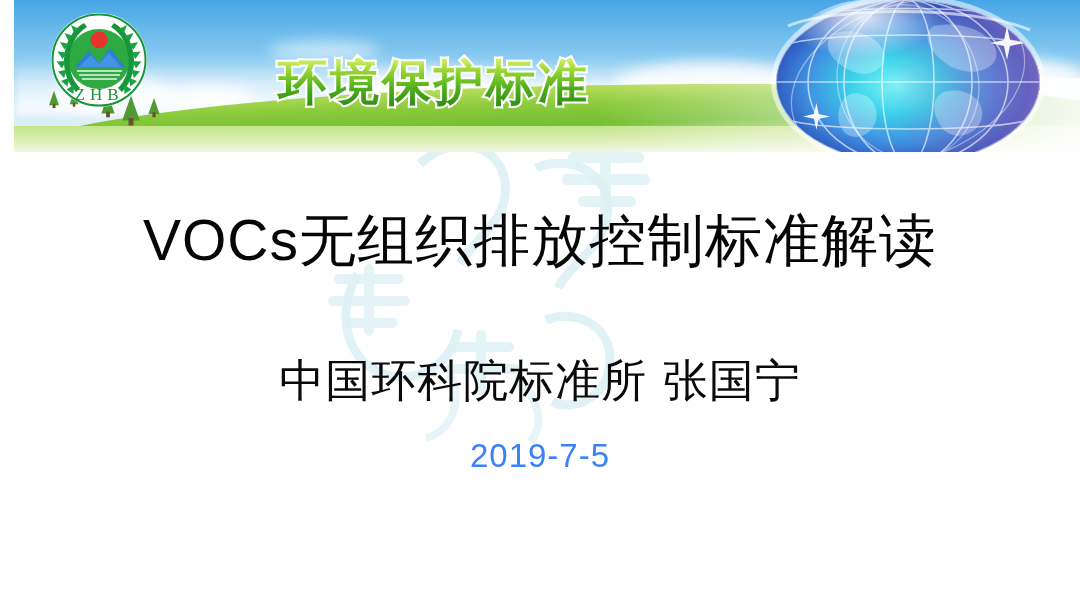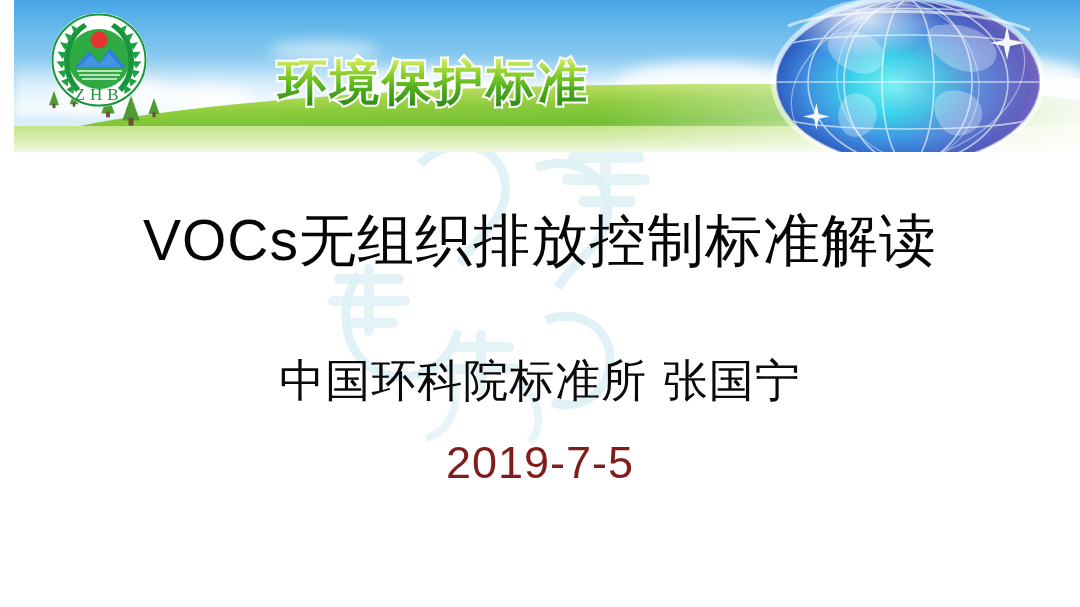--- a/index.html
+++ b/index.html
@@ -78,21 +78,21 @@
     font-family:"Liberation Sans","DejaVu Sans",sans-serif;
     letter-spacing:1px;white-space:nowrap;
   }
   .sub-title{
     margin:12px;padding-top:74px;
     font-size:45px;line-height:1.1;color:#0a0a0a;font-weight:400;
     font-family:"DejaVu Sans","Liberation Sans",sans-serif;letter-spacing:1px;
   }
   .date-line{
     margin:6px;padding-top:20px;
-    font-size:45px;line-height:1.1;color:#7f1d1d;font-weight:400;
+    font-size:33px;line-height:1.1;color:#3b82f6;font-weight:400;
     font-family:"Liberation Sans","DejaVu Sans",sans-serif;letter-spacing:1px;
   }
 </style>
 </head>
 <body>
 
 <div class="slide">
 
   <div class="banner">
 

